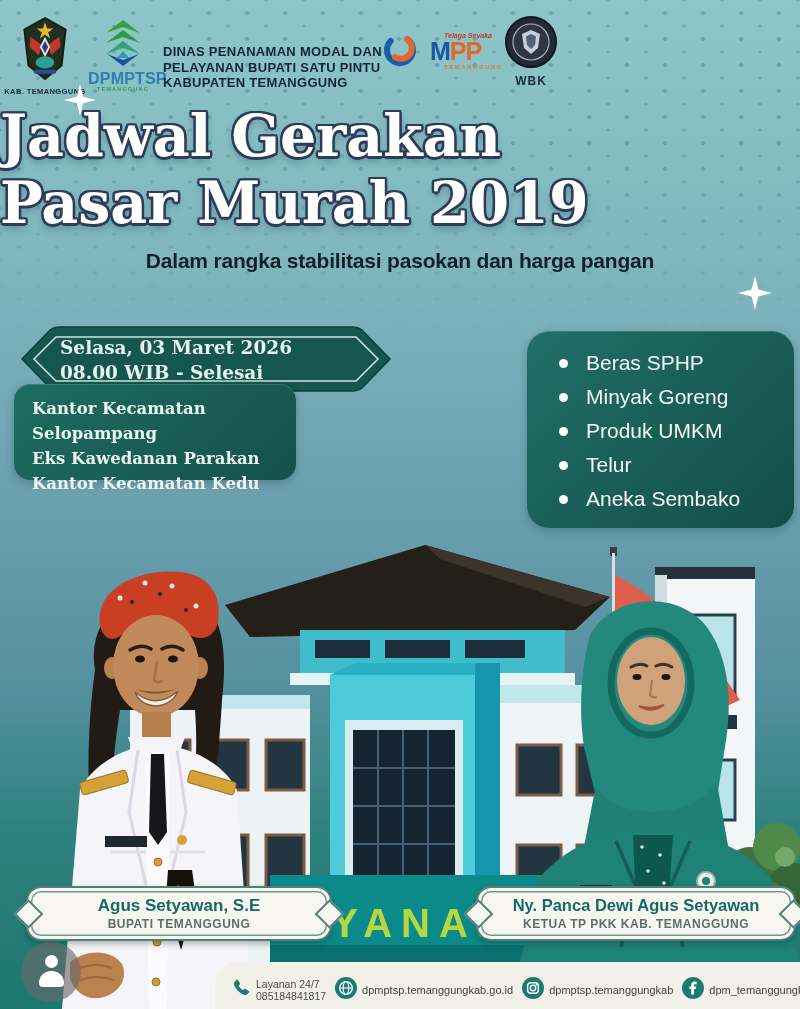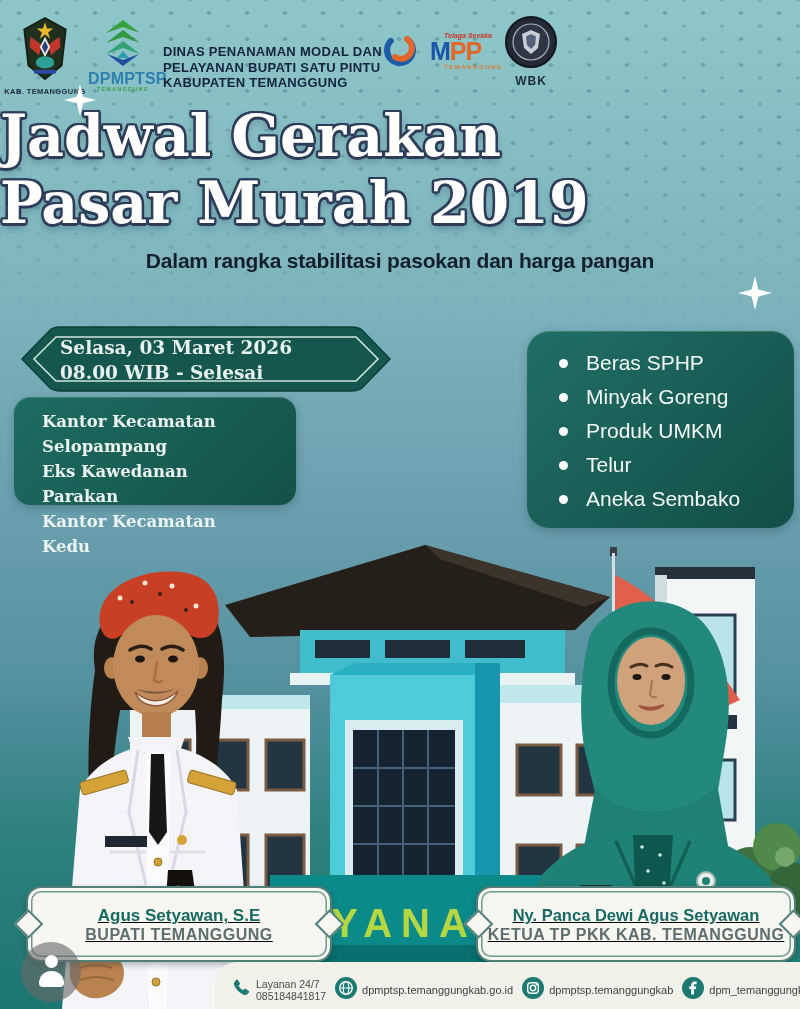--- a/index.html
+++ b/index.html
@@ -40,45 +40,45 @@
     text-shadow:-2px -2px 0 #2c3c59,2px -2px 0 #2c3c59,-2px 2px 0 #2c3c59,2px 2px 0 #2c3c59,
       -2.5px 0 0 #2c3c59,2.5px 0 0 #2c3c59,0 -2.5px 0 #2c3c59,0 2.5px 0 #2c3c59,0 5px 8px rgba(15,35,55,.35);}
   .subtitle{position:absolute;top:249px;left:0;width:800px;text-align:center;
     font-size:21px;font-weight:bold;color:#13202c;letter-spacing:-.2px;}
   
   .sched{position:absolute;left:14px;top:320px;width:384px;height:78px;}
   .sched svg{position:absolute;inset:0;}
   .sched .txt{position:absolute;inset:0;padding:15px 0 0 46px;
     font-family:"DejaVu Serif",serif;font-weight:600;font-size:18.5px;line-height:25px;color:#e7f1ee;}
   
-  .locbox{position:absolute;left:14px;top:397px;width:282px;height:108px;border-radius:16px;
+  .locbox{position:absolute;left:14px;top:384px;width:282px;height:96px;border-radius:16px;
     background:linear-gradient(135deg,#1d6c62,#155149);box-shadow:inset 0 1px 0 rgba(255,255,255,.15),0 3px 8px rgba(10,40,40,.25);
-    padding:12px 28px;box-sizing:border-box;
+    padding:12px 18px;box-sizing:border-box;
     font-family:"DejaVu Serif",serif;font-weight:600;font-size:16.5px;line-height:25px;color:#ecf4f1;}
   
   .prodbox{position:absolute;left:527px;top:331px;width:267px;height:197px;border-radius:22px;
     background:linear-gradient(135deg,#206f67,#134e47);box-shadow:inset 0 1px 0 rgba(255,255,255,.15),0 3px 8px rgba(10,40,40,.25);
     padding:15px 0 0 26px;box-sizing:border-box;}
   .prodbox .item{position:relative;padding-left:33px;font-size:21px;font-weight:400;color:#f4f8f7;line-height:34px;}
   .prodbox .item::before{content:"";position:absolute;left:6px;top:13px;width:9px;height:9px;border-radius:50%;background:#fff;}
   
   .scene{position:absolute;left:95px;top:545px;width:705px;height:420px;}
   .man{position:absolute;left:50px;top:550px;width:295px;height:459px;}
   .woman{position:absolute;left:520px;top:585px;width:280px;height:377px;}
   
-  .plate{position:absolute;top:886px;height:76px;background:#f7f6f1;border:2px solid #4f7f76;border-radius:15px;
+  .plate{position:absolute;top:886px;height:55px;background:#f7f6f1;border:2px solid #4f7f76;border-radius:15px;
     box-shadow:inset 0 0 0 3px #f7f6f1,inset 0 0 0 4.5px #6d988f,0 3px 6px rgba(10,40,40,.3);
-    display:flex;flex-direction:column;justify-content:center;text-align:center;box-sizing:border-box;text-decoration:underline;}
+    display:flex;flex-direction:column;justify-content:center;text-align:center;box-sizing:border-box;}
   .plate::before,.plate::after{content:"";position:absolute;top:50%;width:17px;height:17px;background:#f7f6f1;
     border:2px solid #4f7f76;transform:translateY(-50%) rotate(45deg);}
   .plate::before{left:-10px;}
   .plate::after{right:-10px;}
   .plate .inner{position:relative;z-index:1;}
   .plate .nm{font-size:17px;font-weight:bold;color:#176a61;line-height:21px;}
-  .plate .rl{font-size:16px;font-weight:600;color:#5e6e6e;letter-spacing:.5px;line-height:17px;}
+  .plate .rl{font-size:12px;font-weight:600;color:#5e6e6e;letter-spacing:.5px;line-height:17px;}
   .plate-l{left:26px;width:306px;}
   .plate-r{left:476px;width:320px;}
   .plate-r .nm{font-size:16.5px;}
   
   .footer{position:absolute;left:215px;top:962px;width:585px;height:56px;background:#f1f0e9;
     border-top-left-radius:22px;display:flex;align-items:center;gap:9px;padding-left:16px;box-sizing:border-box;
     overflow:hidden;}
   .f-item{display:flex;align-items:center;gap:5px;white-space:nowrap;}
   .f-item .t{font-size:11px;color:#3f3f3d;}
   .f-phone .col{font-size:10.5px;line-height:12px;color:#4a4a48;}

